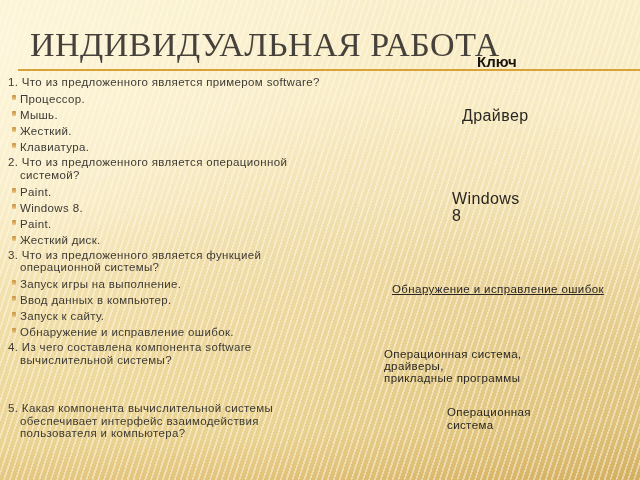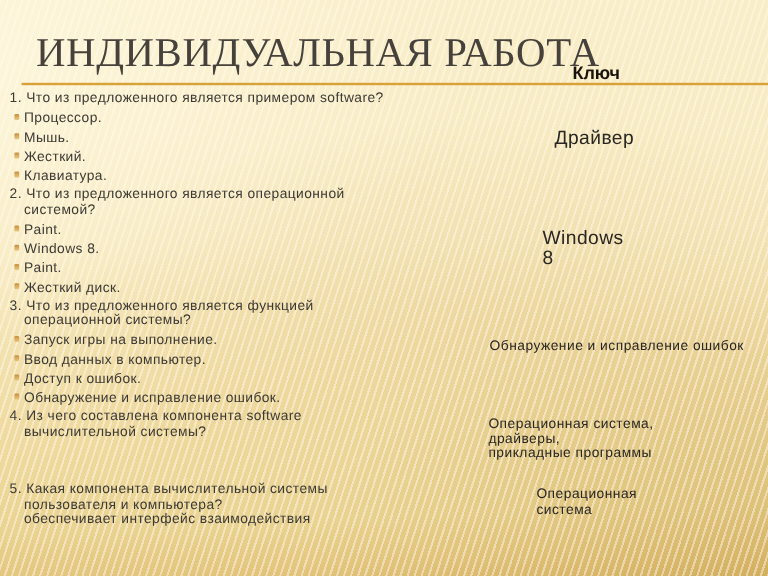--- a/index.html
+++ b/index.html
@@ -38,22 +38,22 @@
   .opt .bullet{
     position:absolute;left:6px;top:3px;width:4px;height:5px;
     background:linear-gradient(180deg,#C98F3F,#EBC77F);
     border-radius:1px;
   }
   .opt .opt-text{display:inline-block;margin-left:14px;}
   .answers{position:absolute;left:0;top:0;width:582px;height:480px;pointer-events:none;}
   .ans{position:absolute;color:#2A2722;white-space:pre-line;letter-spacing:0.4px;}
   .ans-1{left:462px;top:107px;font-size:16px;line-height:17px;}
   .ans-2{left:452px;top:190px;font-size:16px;line-height:17px;}
-  .ans-3{left:408px;top:283px;font-size:11.5px;line-height:12px;white-space:nowrap;}
-  .ans-4{left:407px;top:348px;font-size:11.5px;line-height:12px;}
+  .ans-3{left:392px;top:283px;font-size:11.5px;line-height:12px;white-space:nowrap;text-decoration:underline;}
+  .ans-4{left:384px;top:348px;font-size:11.5px;line-height:12px;}
   .ans-5{left:447px;top:406px;font-size:11.5px;line-height:12.5px;}
 </style>
 </head>
 <body>
 
 <div class="slide">
   <div class="title">ИНДИВИДУАЛЬНАЯ РАБОТА</div>
   <div class="key-label">Ключ</div>
   <div class="rule" style="background: rgb(216, 162, 55);"></div>
   <div class="questions" id="questions">
@@ -71,30 +71,30 @@
       <div class="opt"><span class="bullet"></span><span class="opt-text">Paint.</span></div>
       <div class="opt"><span class="bullet"></span><span class="opt-text">Windows 8.</span></div>
       <div class="opt"><span class="bullet"></span><span class="opt-text">Paint.</span></div>
       <div class="opt"><span class="bullet"></span><span class="opt-text">Жесткий диск.</span></div>
       <div class="q">
         <div class="q-line">3. Что из предложенного является функцией</div>
         <div class="q-line cont">операционной системы?</div>
       </div>
       <div class="opt"><span class="bullet"></span><span class="opt-text">Запуск игры на выполнение.</span></div>
       <div class="opt"><span class="bullet"></span><span class="opt-text">Ввод данных в компьютер.</span></div>
-      <div class="opt"><span class="bullet"></span><span class="opt-text">Доступ к ошибок.</span></div>
+      <div class="opt"><span class="bullet"></span><span class="opt-text">Запуск к сайту.</span></div>
       <div class="opt"><span class="bullet"></span><span class="opt-text">Обнаружение и исправление ошибок.</span></div>
       <div class="q gap-after">
         <div class="q-line">4. Из чего составлена компонента software</div>
         <div class="q-line cont">вычислительной системы?</div>
       </div>
       <div class="q">
         <div class="q-line">5. Какая компонента вычислительной системы</div>
+        <div class="q-line cont">обеспечивает интерфейс взаимодействия</div>
         <div class="q-line cont">пользователя и компьютера?</div>
-        <div class="q-line cont">обеспечивает интерфейс взаимодействия</div>
       </div>
     </div>
   <div class="answers" id="answers">
       <div class="ans ans-1">Драйвер</div>
       <div class="ans ans-2">Windows
 8</div>
       <div class="ans ans-3">Обнаружение и исправление ошибок</div>
       <div class="ans ans-4">Операционная система,
 драйверы,
 прикладные программы</div>

